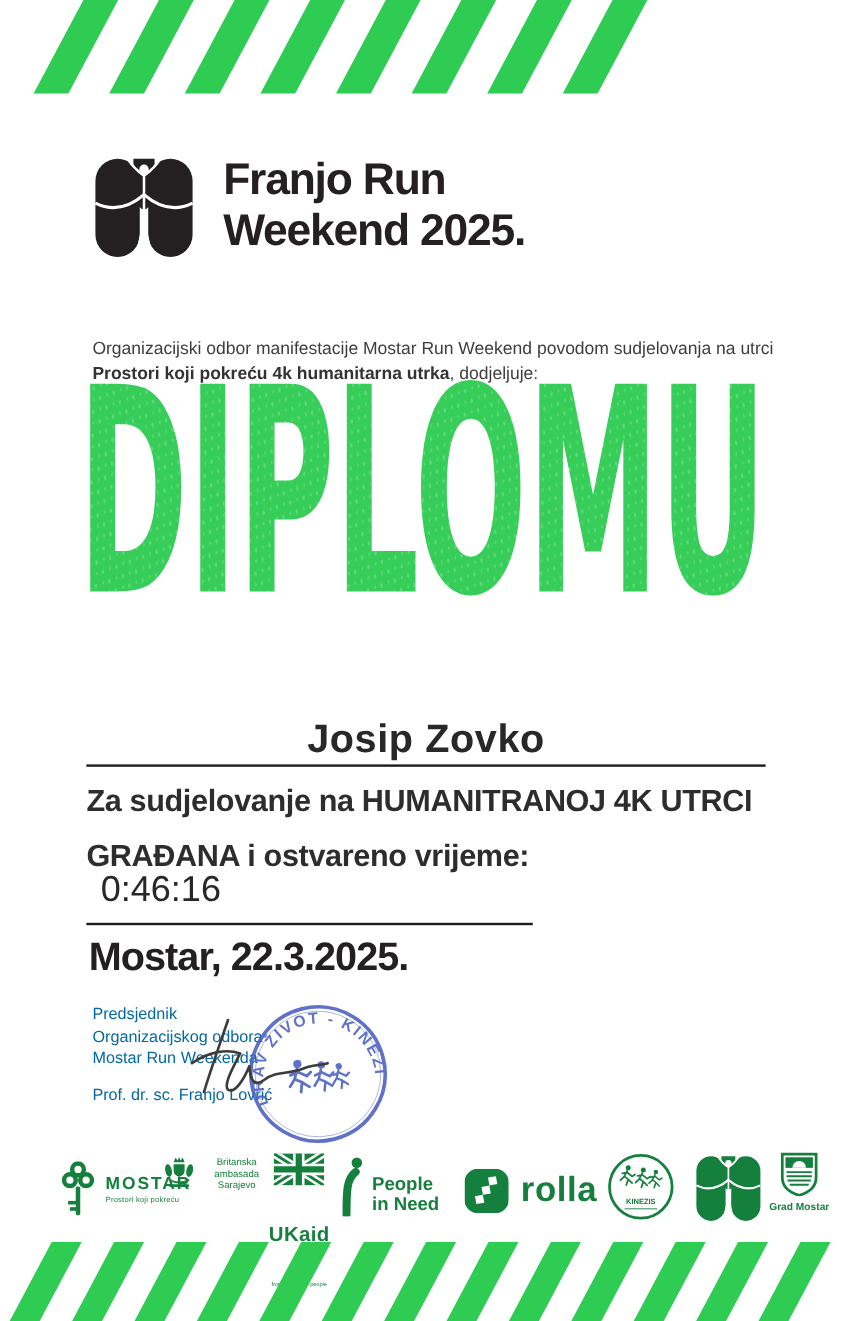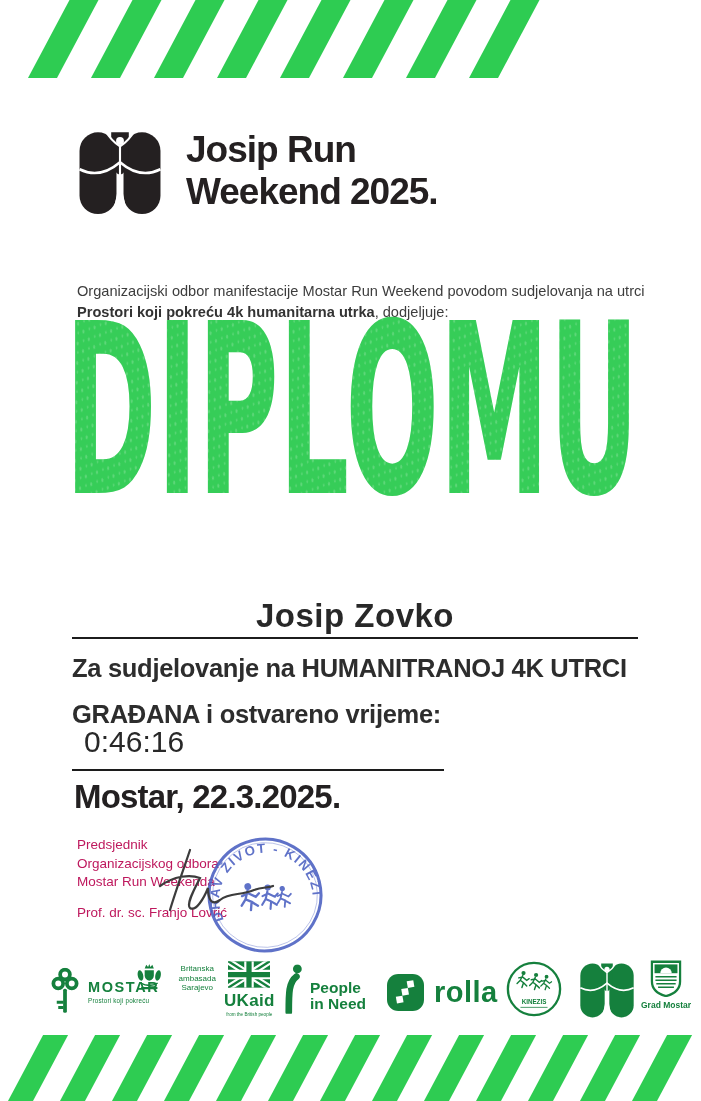--- a/index.html
+++ b/index.html
@@ -27,34 +27,34 @@
   .name{position:absolute;left:72px;top:597px;width:566px;text-align:center;
         font-size:33px;font-weight:bold;letter-spacing:.5px;color:#282828;}
   .rule{position:absolute;height:2px;background:#1c1c1c;}
   .rule-name{left:72px;top:637px;width:566px;}
   .participation{position:absolute;left:72px;top:645px;width:590px;
         font-size:25.5px;line-height:46px;font-weight:bold;letter-spacing:-.3px;color:#2d2d2d;}
   .time{position:absolute;left:84px;top:725px;font-size:30px;font-weight:normal;color:#282828;}
   .rule-time{left:72px;top:769px;width:372px;}
   .place-date{position:absolute;left:74px;top:778px;font-size:33px;font-weight:bold;letter-spacing:-.8px;color:#232021;}
   
-  .sig{position:absolute;left:77px;top:836px;font-size:13.5px;line-height:18.5px;color:#be185d;}
+  .sig{position:absolute;left:77px;top:836px;font-size:13.5px;line-height:18.5px;color:#0369a1;}
   .sig .signer{margin-top:12px;}
   .scribble{position:absolute;left:146px;top:842px;width:130px;height:90px;z-index:3;}
   .stamp{position:absolute;left:204px;top:834px;width:122px;height:122px;
          transform:rotate(-14deg);opacity:.88;z-index:2;}
   
   .sponsors{position:absolute;left:0;top:956px;width:701px;height:74px;color:#15803d;}
   .sponsor{position:absolute;display:flex;}
   .sp-mostar{left:50px;top:6px;align-items:center;gap:8px;}
   .sp-mostar .t1{font-size:14.5px;font-weight:bold;letter-spacing:1.6px;}
   .sp-mostar .t2{font-size:6.3px;margin-top:2px;letter-spacing:.2px;}
   .sp-embassy{left:134px;top:4px;flex-direction:row;align-items:center;width:96px;}
   .sp-embassy .t{font-size:8px;line-height:9.5px;margin-top:3px;text-align:center;}
-  .sp-ukaid{left:224px;top:5px;flex-direction:column;align-items:center;}
+  .sp-ukaid{left:224px;top:5px;flex-direction:column;align-items:center;gap:28px;}
   .sp-ukaid .t1{font-size:17px;font-weight:bold;margin-top:3px;letter-spacing:.3px;}
   .sp-ukaid .t2{font-size:4.6px;margin-top:1px;}
   .sp-pin{left:284px;top:8px;align-items:center;gap:5px;}
   .sp-pin .t{font-size:15.5px;line-height:16.5px;font-weight:bold;padding-top:14px;}
   .sp-rolla{left:387px;top:18px;align-items:center;gap:10px;}
   .sp-rolla .t1{font-size:29px;font-weight:bold;letter-spacing:.5px;}
   .sp-kinezis{left:505px;top:4px;}
   .sp-mrw{left:577px;top:4px;}
   .sp-grad{left:641px;top:4px;flex-direction:column;align-items:center;}
   .sp-grad .t1{font-size:8.5px;margin-top:3px;font-weight:bold;}
@@ -141,21 +141,21 @@
       <div class="stripe"></div>
       <div class="stripe"></div>
       <div class="stripe"></div>
   </div>
 
   <div class="header">
     <svg class="logo-icon" viewBox="0 0 100 100">
         <use href="#sym-diver" xlink:href="#sym-diver"></use>
       </svg>
     <div class="logo-text">
-      <span>Josip Run</span><br>
+      <span>Franjo Run</span><br>
       <span>Weekend 2025.</span>
     </div>
   </div>
 
   <p class="intro">
     <span>Organizacijski odbor manifestacije Mostar Run Weekend povodom sudjelovanja na utrci</span><br>
     <strong>Prostori koji pokreću 4k humanitarna utrka</strong><span>, dodjeljuje:</span>
   </p>
 
   <svg class="diplomu" viewBox="0 0 580 192" preserveAspectRatio="none">

